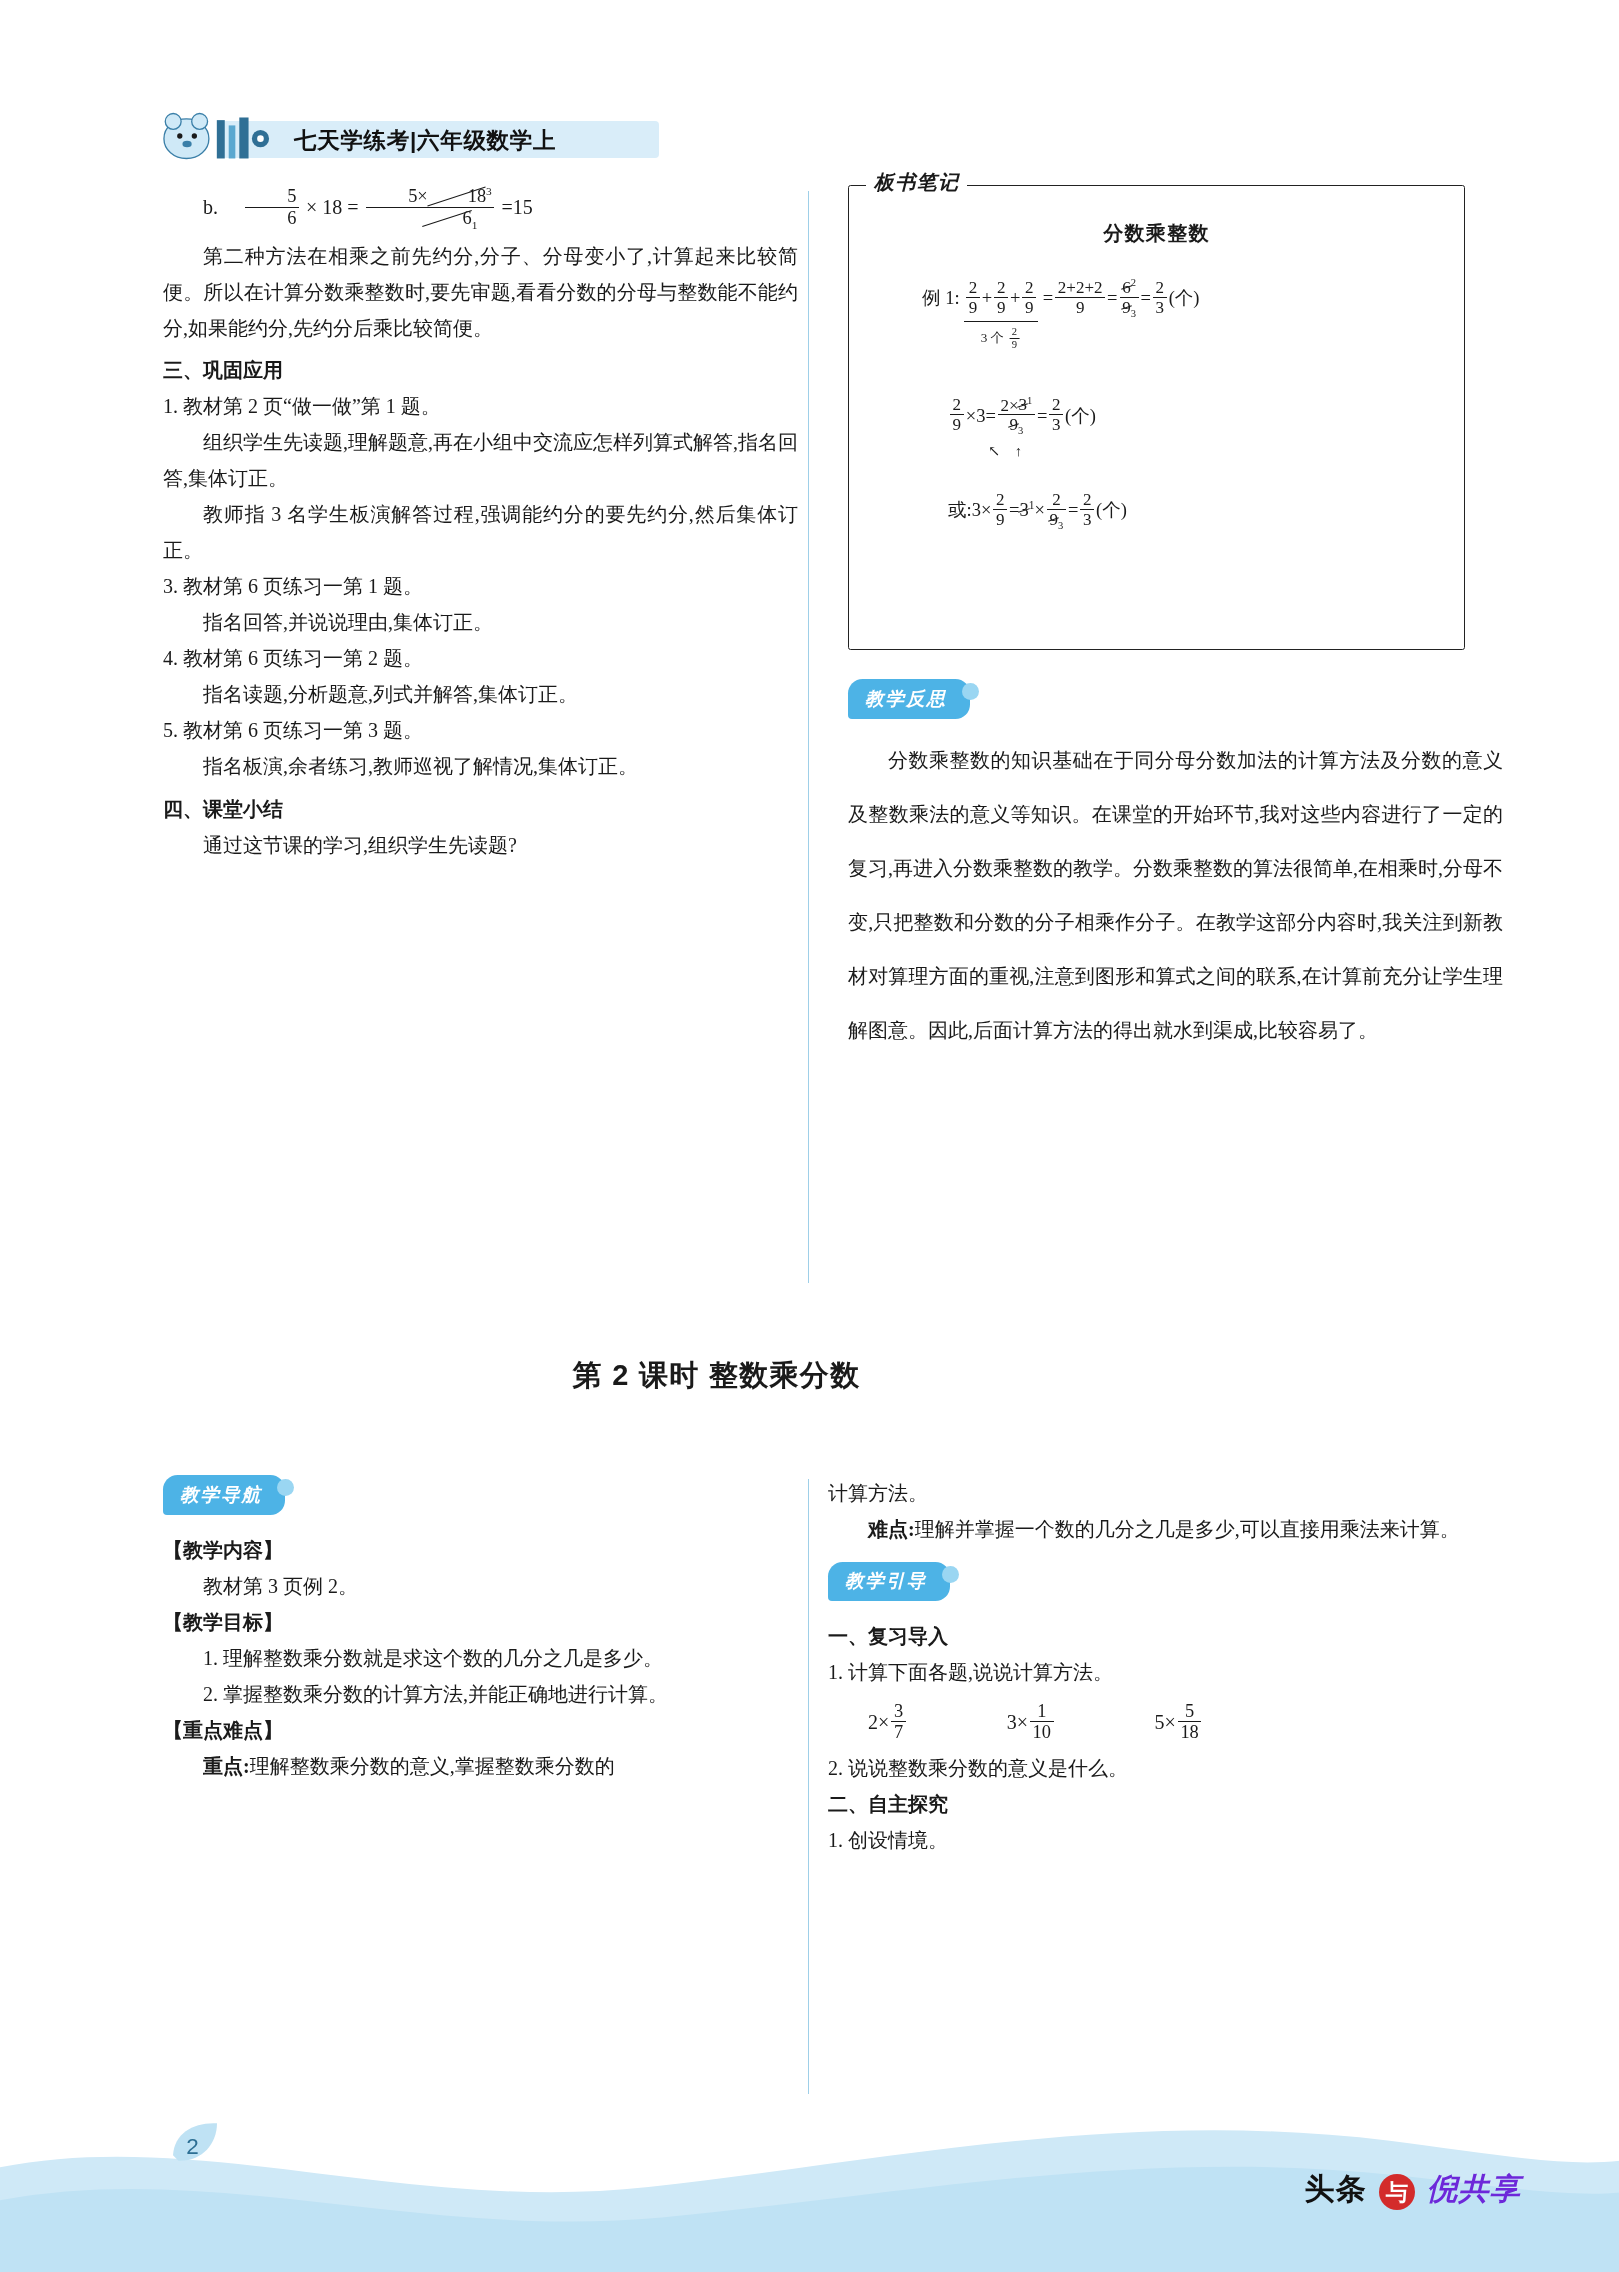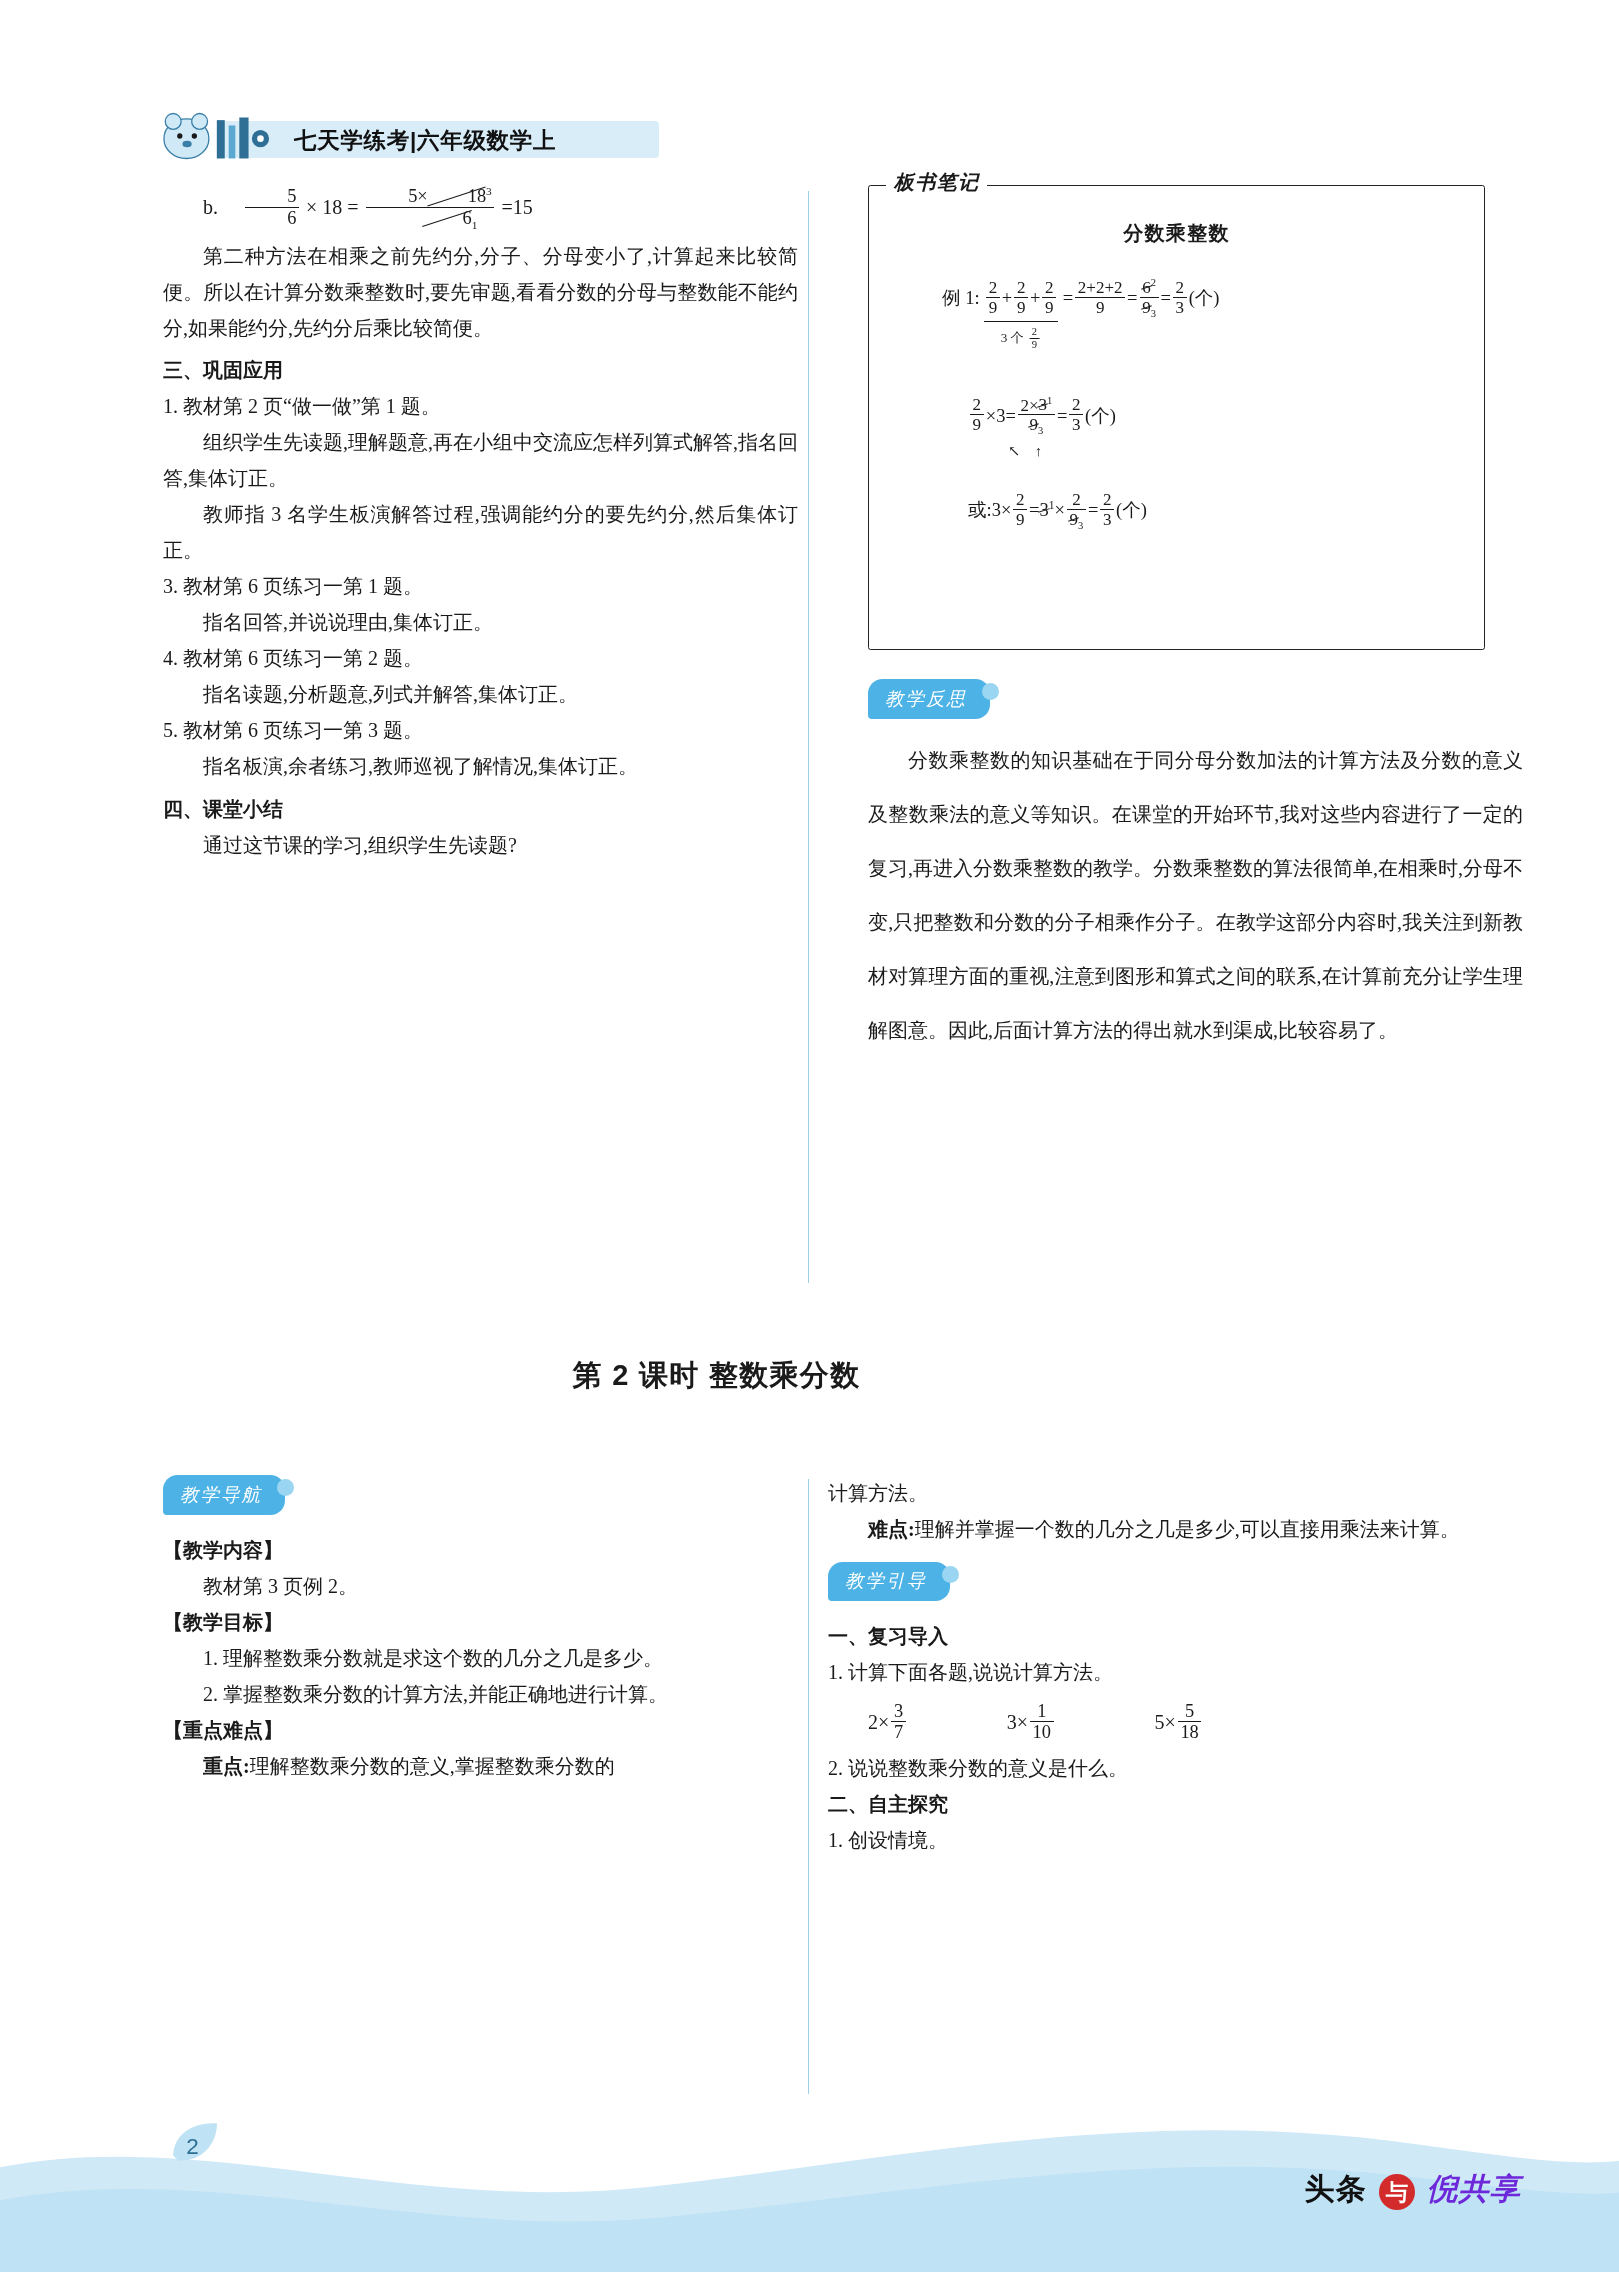--- a/index.html
+++ b/index.html
@@ -55,21 +55,21 @@
 
   
   .col-left {
     position: absolute;
     left: 163px;
     top: 185px;
     width: 635px;
   }
   .col-right {
     position: absolute;
-    left: 868px;
+    left: 848px;
     top: 185px;
     width: 655px;
   }
   .vrule {
     position: absolute;
     left: 808px;
     top: 191px;
     width: 1.3px;
     height: 1092px;
     background: #9ecfe8;
@@ -154,21 +154,21 @@
     margin-left: 73px;
   }
 
   
   .tag {
     position: relative;
     display: inline-block;
     background: #4db3e6;
     color: #fff;
     font-size: 18.5px;
-    font-weight: normal;
+    font-weight: bold;
     font-family: "Liberation Sans", sans-serif;
     font-style: italic;
     letter-spacing: 2px;
     padding: 6.6px 22.5px 8px 17px;
     border-radius: 14.6px 14.6px 14.6px 4px;
   }
   .tag::after {
     content: "";
     position: absolute;
     right: -9.3px;

